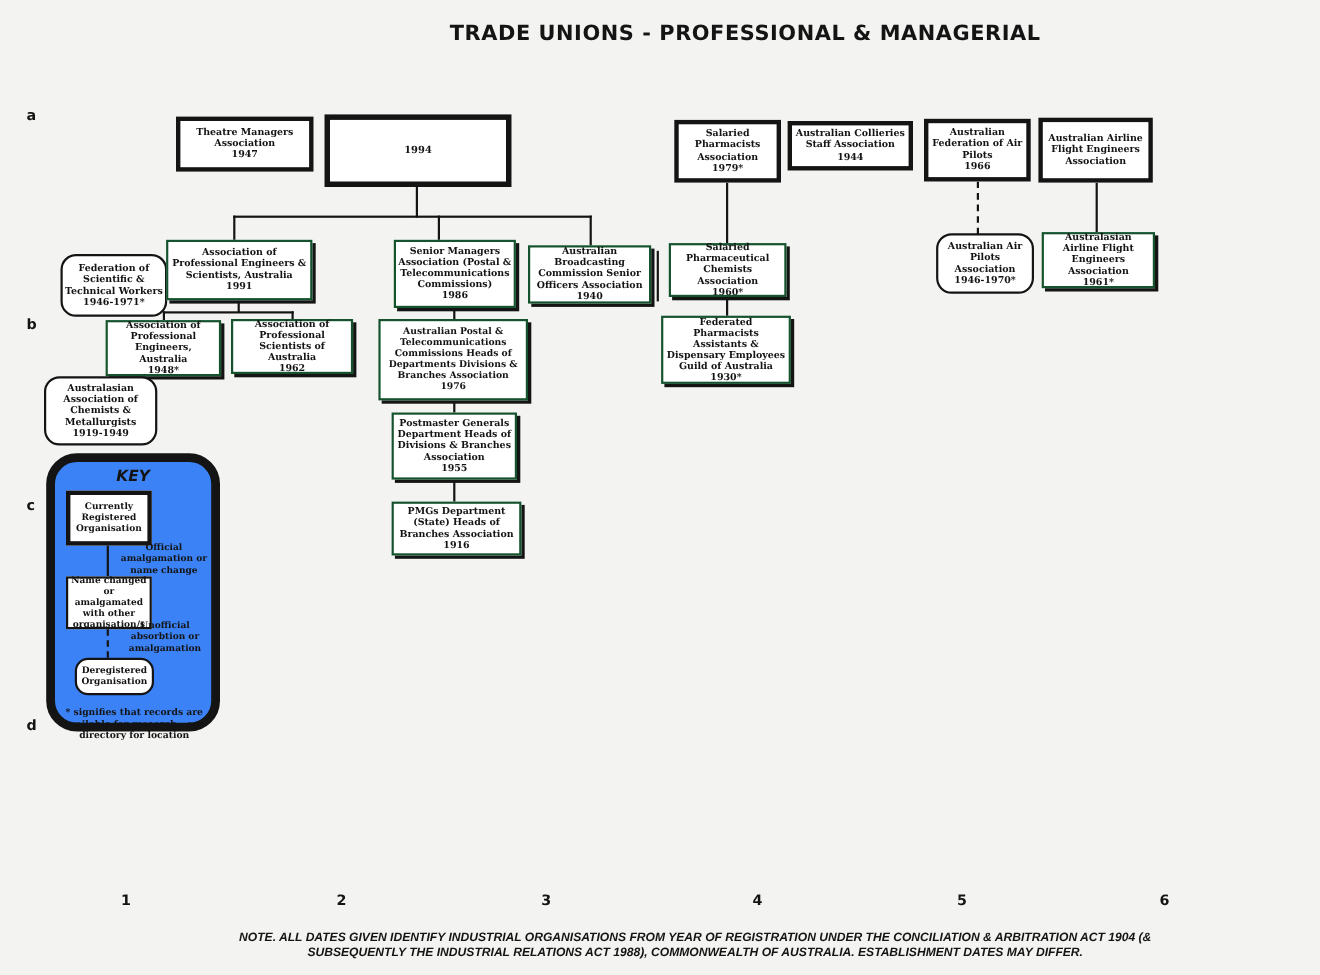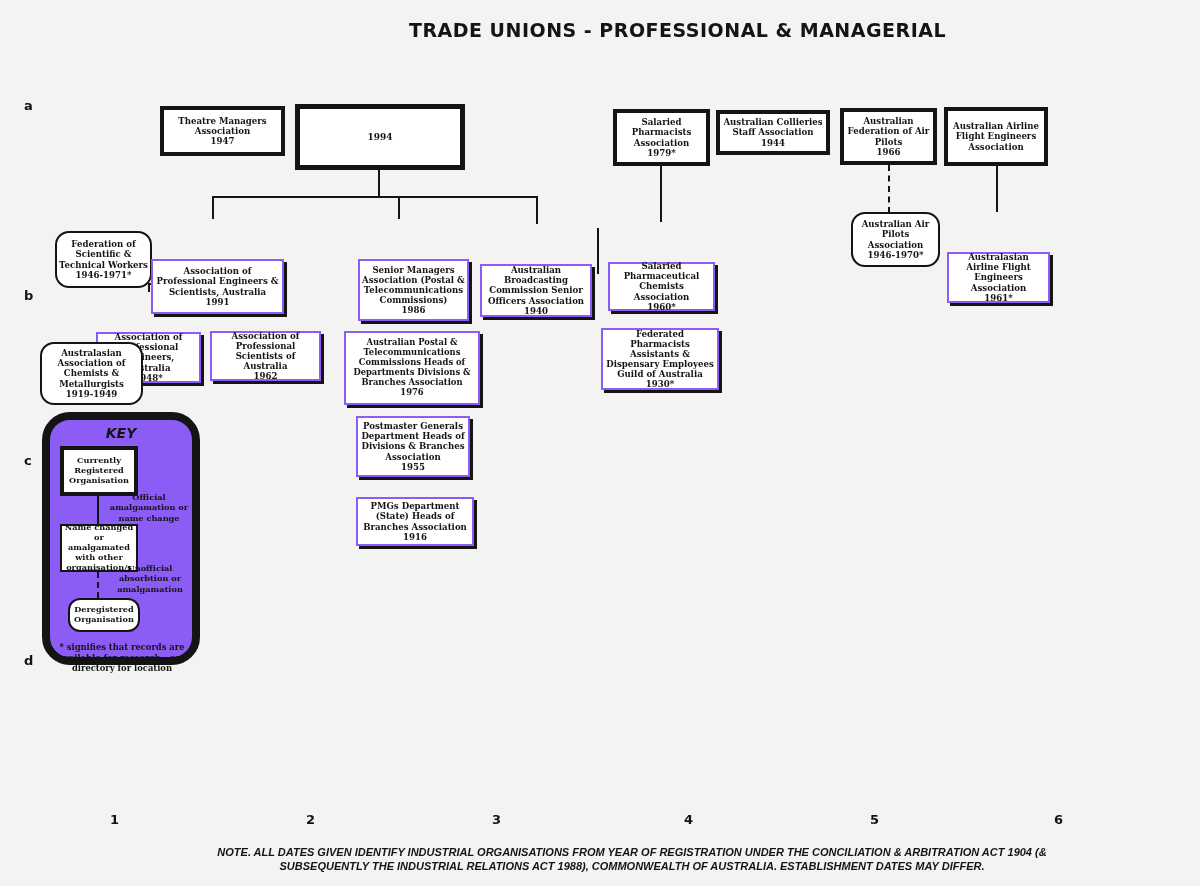--- a/index.html
+++ b/index.html
@@ -17,35 +17,35 @@
   .title-line1{font-size:17px;letter-spacing:.5px;}
   .title-line2{font-size:19px;letter-spacing:.5px;margin-top:1px;}
   .node{
     position:absolute;background:#fff;text-align:center;
     font-weight:bold;font-size:8.6px;line-height:1.18;
     display:flex;flex-direction:column;justify-content:center;align-items:center;
     box-sizing:border-box;padding:2px 2px;z-index:2;
   }
   .reg{border:4px solid #141414;}
   .reg-thick{border:5px solid #141414;}
-  .amal{border:2px solid #8b5cf6;box-shadow:3px 3px 0 #141414;margin-top:41px;}
+  .amal{border:2px solid #14532d;box-shadow:3px 3px 0 #141414;}
   .dereg{border:2px solid #141414;border-radius:14px;}
   .line{position:absolute;background:#141414;z-index:1;}
   .dashline{position:absolute;border-left:2px dashed #141414;z-index:1;}
   .rowlabel{
     position:absolute;left:24px;font-family:"DejaVu Sans", sans-serif;
     font-weight:bold;font-size:13px;
   }
   .collabel{
     position:absolute;top:812px;font-family:"DejaVu Sans", sans-serif;
     font-weight:bold;font-size:13px;
   }
   .keybox{
     position:absolute;left:42px;top:412px;width:158px;height:253px;
-    border:8px solid #141414;border-radius:28px;background:#8b5cf6;
+    border:8px solid #141414;border-radius:28px;background:#3b82f6;
     box-sizing:border-box;z-index:2;
   }
   .keybox .kitem{position:absolute;box-sizing:border-box;}
   .key-title{
     left:0;right:0;top:5px;text-align:center;
     font-family:"DejaVu Sans", sans-serif;font-style:italic;font-weight:bold;font-size:14px;
   }
   .key-node{
     background:#fff;text-align:center;font-weight:bold;font-size:8.2px;line-height:1.2;
     display:flex;align-items:center;justify-content:center;padding:2px;

